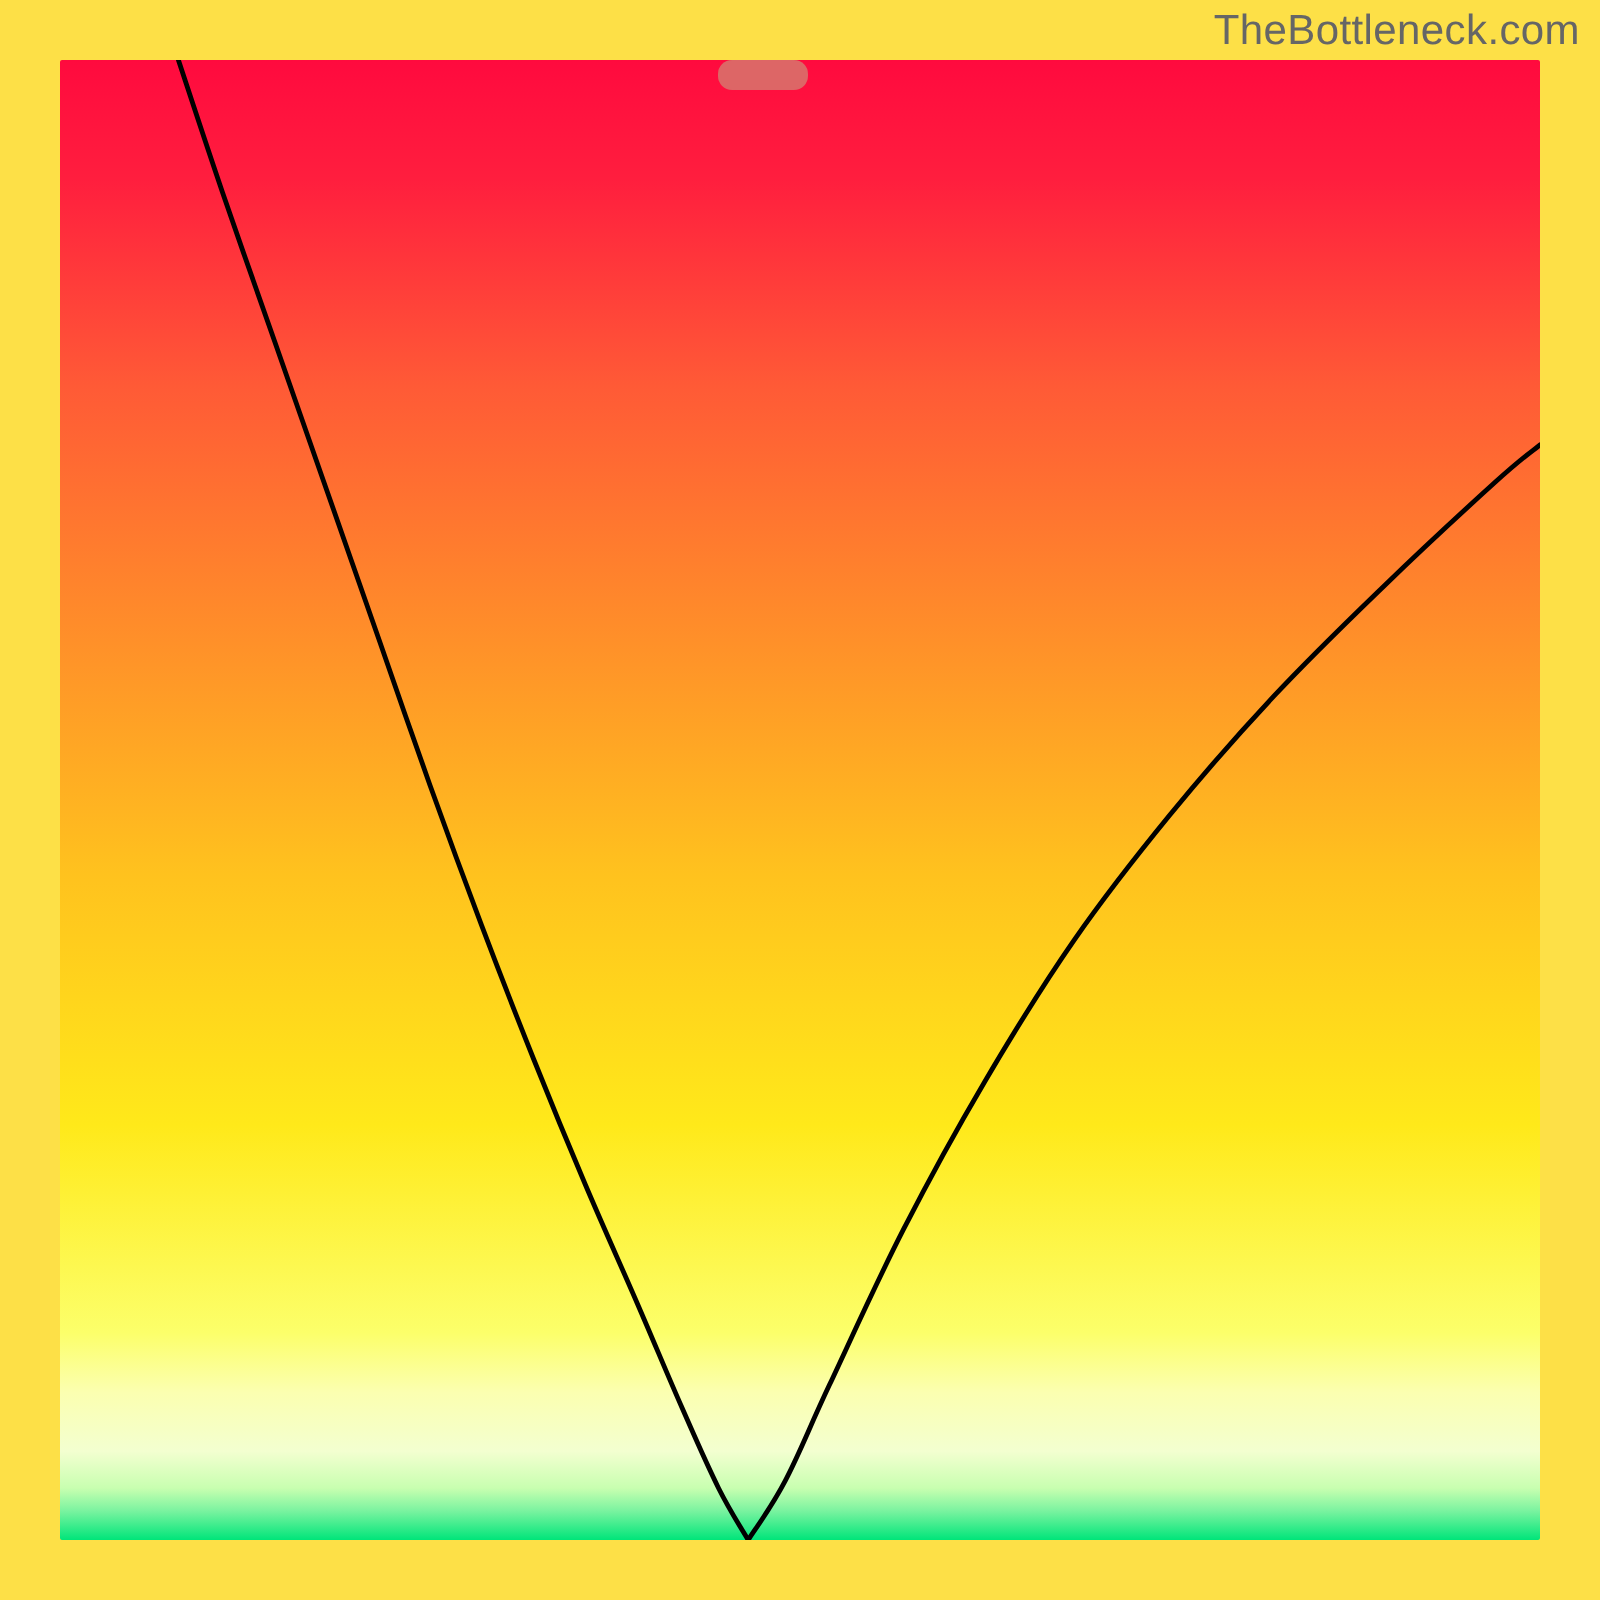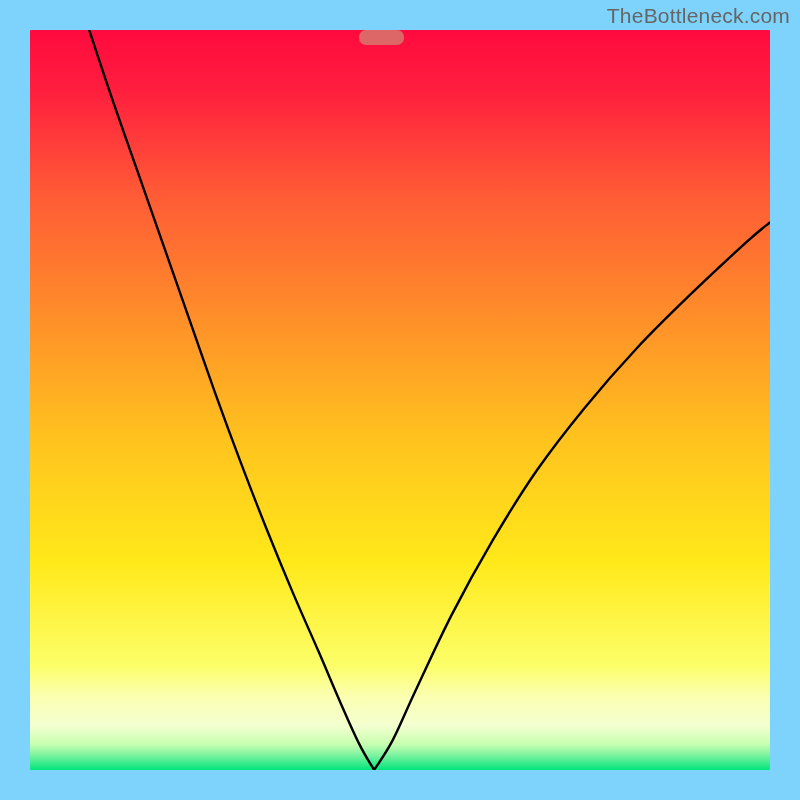--- a/index.html
+++ b/index.html
@@ -8,21 +8,21 @@
     width: 800px;
     height: 800px;
     overflow: hidden;
     background: #000;
     font-family: Arial, Helvetica, sans-serif;
   }
   .frame {
     position: relative;
     width: 800px;
     height: 800px;
-    background: #7dd3fc;
+    background: #fde047;
   }
   .plot {
     position: absolute;
     left: 30px;
     top: 30px;
     width: 740px;
     height: 740px;
     overflow: hidden;
     border-radius: 1px;
   }

